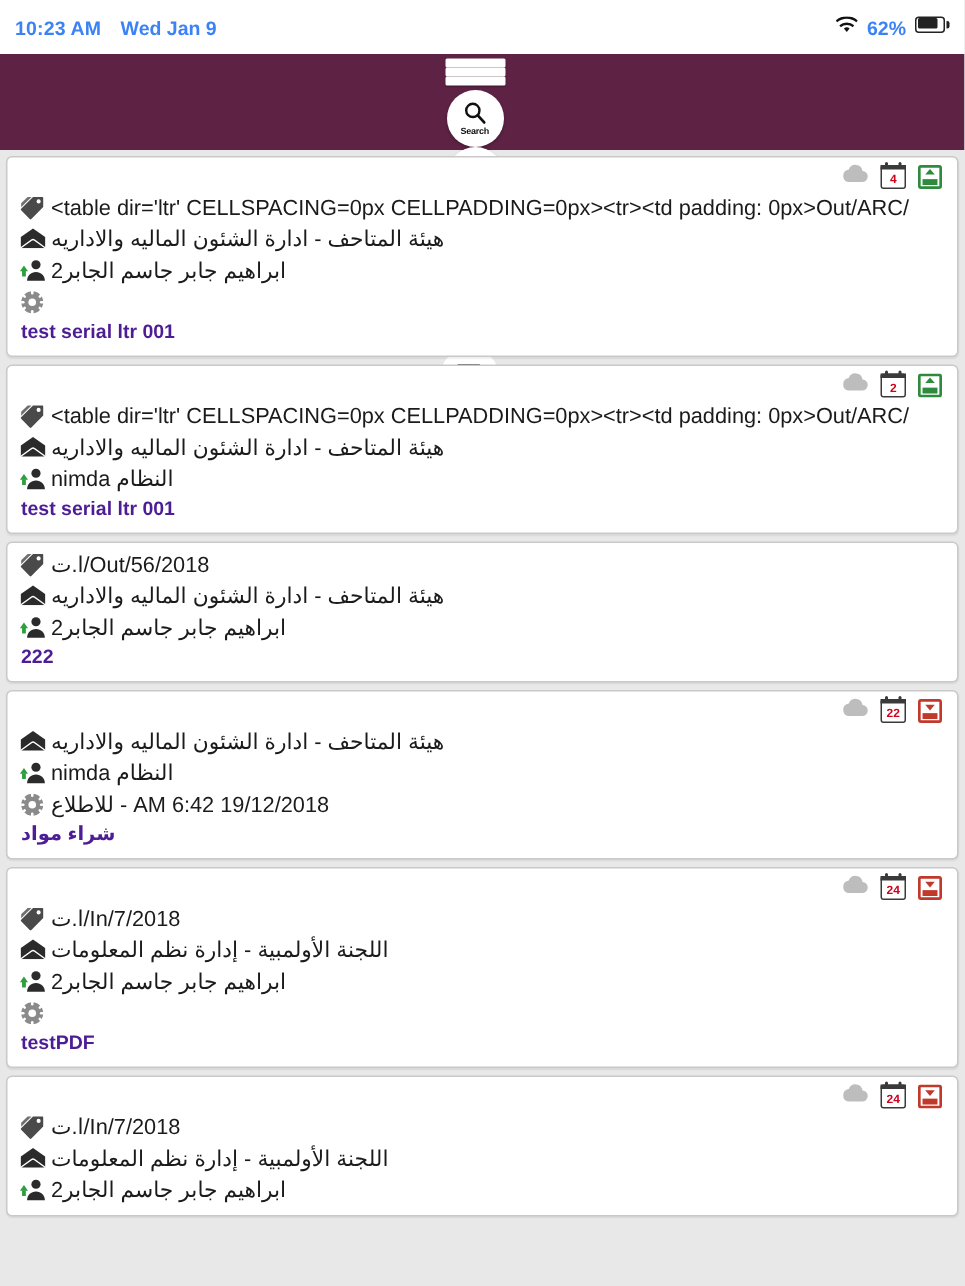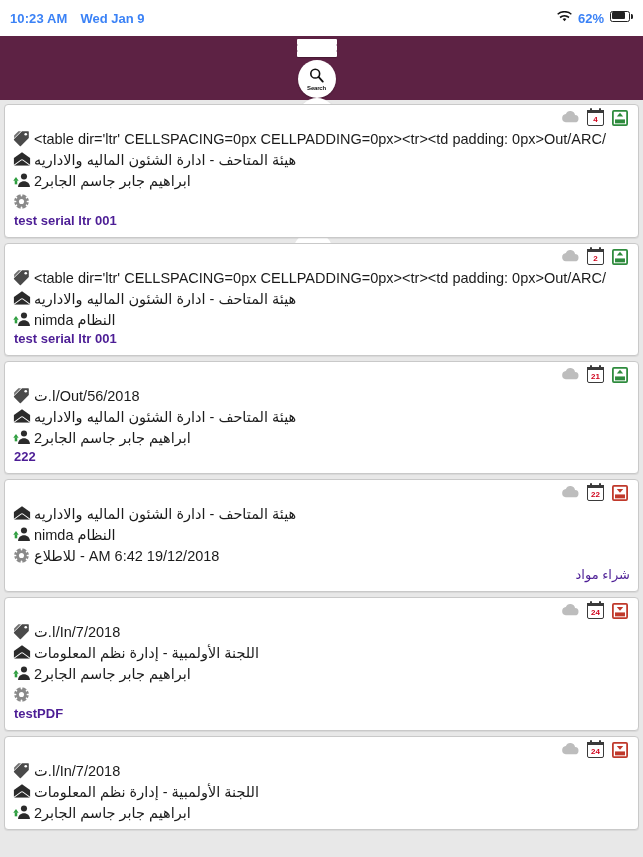--- a/index.html
+++ b/index.html
@@ -112,21 +112,21 @@
     font-size:14.5px;color:#1b1b1b;
     overflow:hidden;text-overflow:clip;
     line-height:20px;
   }
   .row.ar .txt{direction:rtl;unicode-bidi:bidi-override;}
   .subject{
     font-size:13px;font-weight:700;color:#4c1d95;
     line-height:18px;height:19px;padding-left:1px;
     overflow:hidden;white-space:nowrap;
   }
-  .subject.ar{direction:rtl;text-align:right;font-weight:400;}
+  .subject.ar{direction:rtl;text-align:left;font-weight:700;}
 
   
   .b-cal{position:relative;width:17px;height:16px;}
   .b-cal .calbox{
     position:absolute;inset:0;border:1.5px solid #3a3a3a;border-radius:2px;
     background:#fff;box-sizing:border-box;
   }
   .b-cal .caltop{position:absolute;left:0;right:0;top:0;height:3px;background:#3a3a3a;}
   .b-cal .pegl,.b-cal .pegr{position:absolute;top:-2px;width:2px;height:4px;background:#3a3a3a;border-radius:1px;}
   .b-cal .pegl{left:3px;}
@@ -323,37 +323,20 @@
             <circle cx="12.2" cy="4.6" r="3.4" fill="#2b2b2b"></circle>
             <path d="M5.6 16.4c0-3.9 2.9-6.5 6.6-6.5s6.6 2.6 6.6 6.5z" fill="#2b2b2b"></path>
             <path d="M3.3 5.2l3 4.2H.3z" fill="#2e9e3f"></path>
             <rect x="1.9" y="9.1" width="2.8" height="4.2" fill="#2e9e3f"></rect>
           </svg></span>
         <span class="txt">النظام admin</span>
       </div>
       <div class="subject">test serial ltr 001</div>
     </div>
     <div class="card">
-      <div class="card-badges">
-        <span><svg width="18" height="13" viewBox="0 0 20 14">
-            <path d="M5.2 13.5h9.9a4.1 4.1 0 0 0 .5-8.2A5.3 5.3 0 0 0 5.4 4.2 4.7 4.7 0 0 0 5.2 13.5z" fill="#bdbdbd"></path>
-          </svg></span>
-        <span class="b-cal">
-          <span class="pegl"></span>
-          <span class="pegr"></span>
-          <span class="calbox"></span>
-          <span class="caltop"></span>
-          <span class="daynum">21</span>
-        </span>
-        <span class="b-dir"><svg width="16" height="16" viewBox="0 0 18 18">
-            <rect x="1" y="1" width="16" height="16" rx="1.2" fill="none" stroke="#2e8b3d" stroke-width="2"></rect>
-            <rect x="3.4" y="10.6" width="11.2" height="4.4" fill="#2e8b3d"></rect>
-            <path d="M9 3l3.6 4.2H5.4z" fill="#2e8b3d"></path>
-          </svg></span>
-      </div>
       <div class="row">
         <span class="ico"><svg width="17" height="17" viewBox="0 0 20 20">
             <path d="M10.6 1.5H18a.6.6 0 0 1 .6.6v7.4L9.3 18.8a.9.9 0 0 1-1.3 0L1.3 12a.9.9 0 0 1 0-1.3z" fill="#4a4a4a"></path>
             <circle cx="15" cy="5" r="1.6" fill="#fff"></circle>
             <path d="M6.4 1.5h3L1.3 9.6V6.4z" fill="#6f6f6f"></path>
           </svg></span>
         <span class="txt">ا.ت/Out/56/2018</span>
       </div>
       <div class="row ar">
         <span class="ico"><svg width="18" height="16" viewBox="0 0 20 17">

